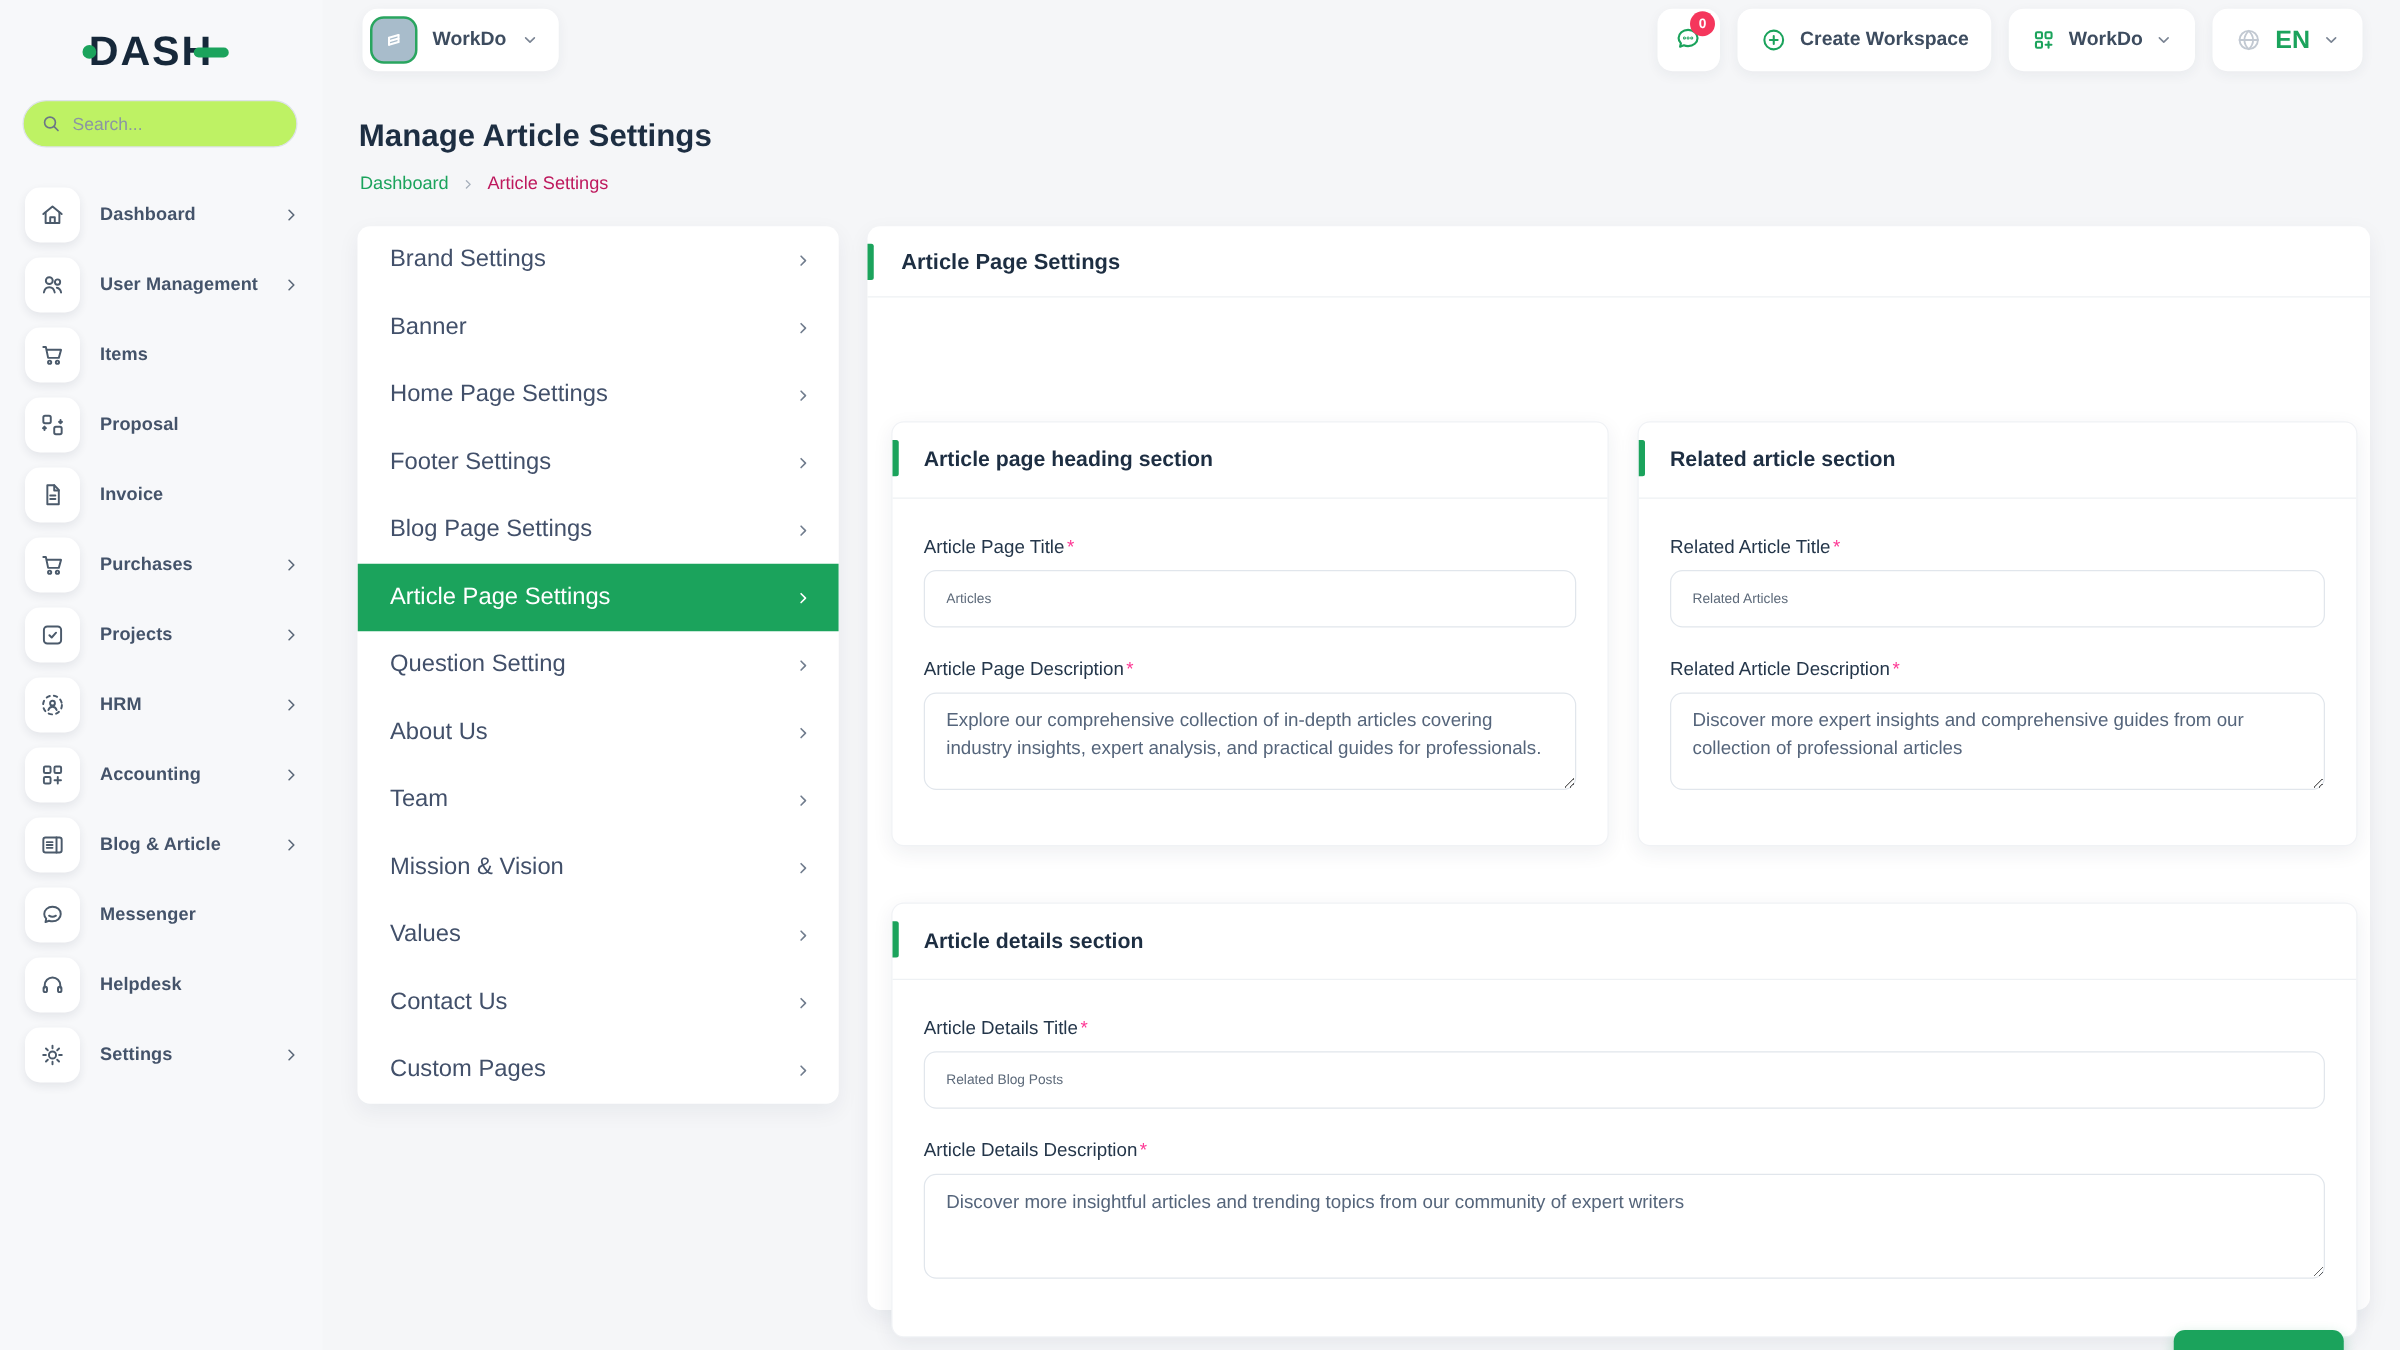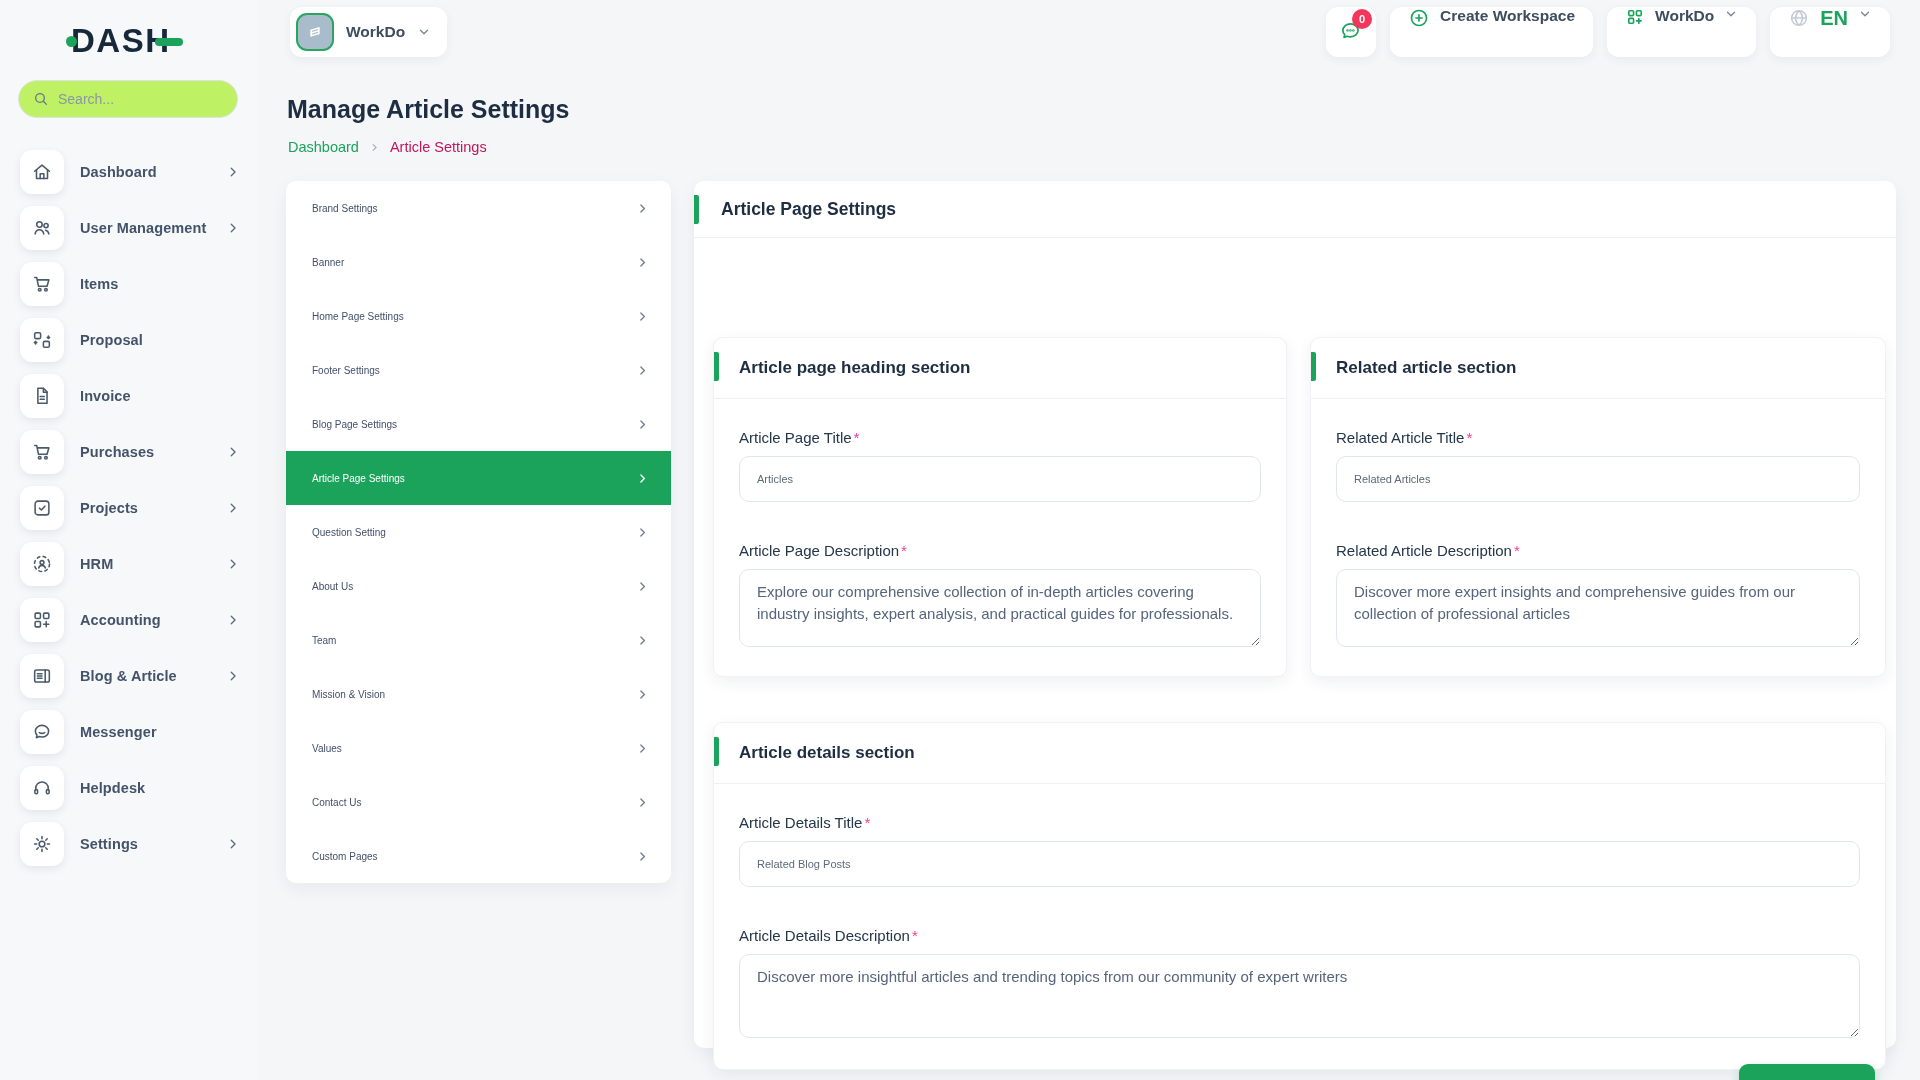--- a/index.html
+++ b/index.html
@@ -42,55 +42,55 @@
     display:flex; align-items:center; justify-content:center;}
   .pill-label{ font-size:15.5px; color:#3d4c5f; font-weight:bold;}
   .hdr-right{ position:absolute; top:7px; right:30px; display:flex; align-items:center; gap:14px;}
   .icon-btn{ width:50px; height:50px; background:#fff; border-radius:12px;
     box-shadow:0 3px 10px rgba(30,45,70,.06); display:flex; align-items:center; justify-content:center;
     position:relative; cursor:pointer;}
   .badge{ position:absolute; top:2px; right:4px; min-width:20px; height:20px; padding:0 5px;
     background:var(--badge); color:#fff; font-size:11px; border-radius:10px;
     display:flex; align-items:center; justify-content:center; font-weight:bold;}
   .hdr-pill{ height:50px; background:#fff; border-radius:12px; box-shadow:0 3px 10px rgba(30,45,70,.06);
-    display:flex; align-items:flex-start; gap:10px; padding:0 18px; cursor:pointer;}
+    display:flex; align-items:center; gap:10px; padding:0 18px; cursor:pointer;}
   .lang-label{ color:var(--green); font-weight:bold; font-size:20px;}
 
   
   .page-title{ position:absolute; left:287px; top:95px; font-size:25px; font-weight:bold; color:var(--dark);}
   .breadcrumb{ position:absolute; left:288px; top:139px; display:flex; align-items:center; gap:10px; font-size:14.5px;}
   .bc-link{ color:var(--green); cursor:pointer;}
   .bc-current{ color:#be185d; }
 
   
   .menu-card{ position:absolute; left:286px; top:181px; width:385px; height:702px; background:#fff;
     border-radius:10px; box-shadow:0 6px 18px rgba(24,38,74,.06); overflow:hidden;}
   .menu-item{ height:54px; display:flex; align-items:center; justify-content:space-between;
-    padding:0 22px 0 26px; font-size:10px; color:var(--text); cursor:pointer;}
+    padding:0 22px 0 26px; font-size:19px; color:var(--text); cursor:pointer;}
   .menu-item svg{ stroke:#717d8e; }
   .menu-item.active{ background:var(--green); color:#fff; }
   .menu-item.active svg{ stroke:#fff; }
 
   
   .main-card{ position:absolute; left:694px; top:181px; width:1202px; height:867px; background:#fff;
     border-radius:10px; box-shadow:0 6px 18px rgba(24,38,74,.06);}
   .mc-header{ height:57px; border-bottom:1px solid #eef1f4; display:flex; align-items:center;
     padding-left:27px; position:relative; font-size:17.5px; font-weight:bold; color:var(--dark);}
   .mc-header::before, .sub-header::before{ content:""; position:absolute; left:0; top:14px;
     width:5px; height:29px; background:var(--green); border-radius:0 2px 2px 0;}
   .mc-body{ position:relative; width:100%; height:810px;}
   .sub-card{ position:absolute; background:#fff; border:1px solid #f0f2f5; border-radius:10px;
     box-shadow:0 5px 16px rgba(24,38,74,.07);}
   .sub1{ left:19px; top:99px;  width:574px;  height:340px;}
   .sub2{ left:616px; top:99px; width:576px;  height:340px;}
   .sub3{ left:19px; top:484px; width:1173px; height:348px;}
   .sub-header{ height:61px; border-bottom:1px solid #eef1f4; display:flex; align-items:center;
     padding-left:25px; position:relative; font-size:17px; font-weight:bold; color:var(--dark);}
   .sub-body{ padding:30px 25px 0 25px; }
-  .fgroup + .fgroup{ margin-top:40px; }
+  .fgroup + .fgroup{ margin-top:25px; }
   .flabel{ display:block; font-size:15px; font-weight:normal; color:#24364a; }
   .req{ color:var(--req); margin-left:2px; }
   .txt{ margin-top:10px; width:100%; height:46px; border:1px solid var(--border); border-radius:10px;
     padding:0 17px; font-size:11px; color:#5d6a7a; background:#fff; outline:none; font-family:inherit;}
   .ta{ margin-top:10px; width:100%; height:78px; border:1px solid var(--border); border-radius:10px;
     padding:11px 17px; font-size:15px; color:#55657b; line-height:1.45; resize:both; outline:none;
     font-family:inherit; background:#fff;}
   .ta-lg{ height:84px; }
 
   

